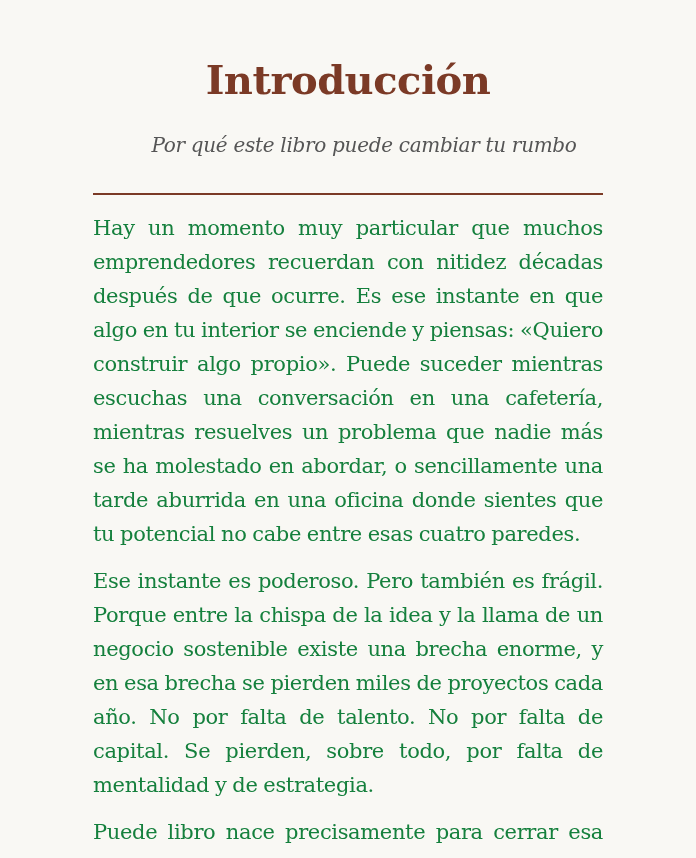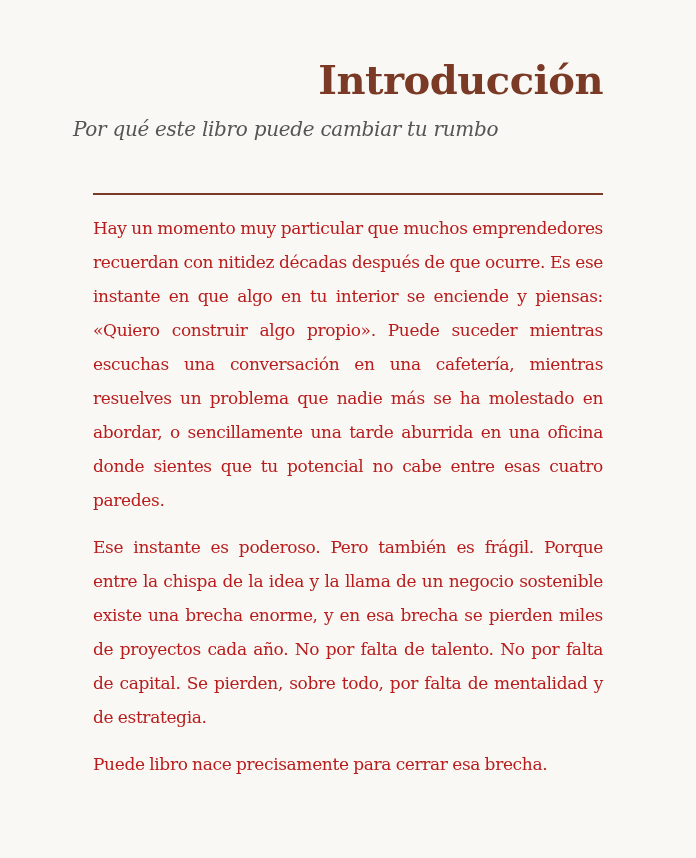--- a/index.html
+++ b/index.html
@@ -18,34 +18,35 @@
       left: 93px;
       top: 0;
       width: 510px;
     }
     .chapter-title {
       margin: 0;
       position: absolute;
       top: 54px;
       left: 0;
       width: 510px;
-      text-align: right;
+      text-align: center;
       font-family: "DejaVu Serif", serif;
       font-weight: bold;
       font-size: 40px;
       line-height: 52px;
       color: #7b3a26;
       letter-spacing: -0.5px;
     }
     .chapter-subtitle {
-      margin: 0;
+      margin: 16px;
       position: absolute;
       top: 114px;
       left: -20px;
       width: 550px;
+      text-align: center;
       font-family: "DejaVu Serif", serif;
       font-style: italic;
       font-size: 20px;
       line-height: 30px;
       color: #555555;
       letter-spacing: -0.3px;
     }
     .divider {
       position: absolute;
       top: 193px;
@@ -56,23 +57,23 @@
     }
     .body-text {
       position: absolute;
       top: 211px;
       left: 0;
       width: 510px;
     }
     .body-text p {
       margin: 0 0 13px 0;
       font-family: "DejaVu Serif", serif;
-      font-size: 17px;
+      font-size: 21px;
       line-height: 34px;
-      color: #b91c1c;
+      color: #15803d;
       text-align: justify;
       letter-spacing: -0.35px;
       word-spacing: -0.5px;
     }
   </style>
 </head>
 <body>
 
 <div class="page">
   <h1 class="chapter-title">Introducción</h1>

